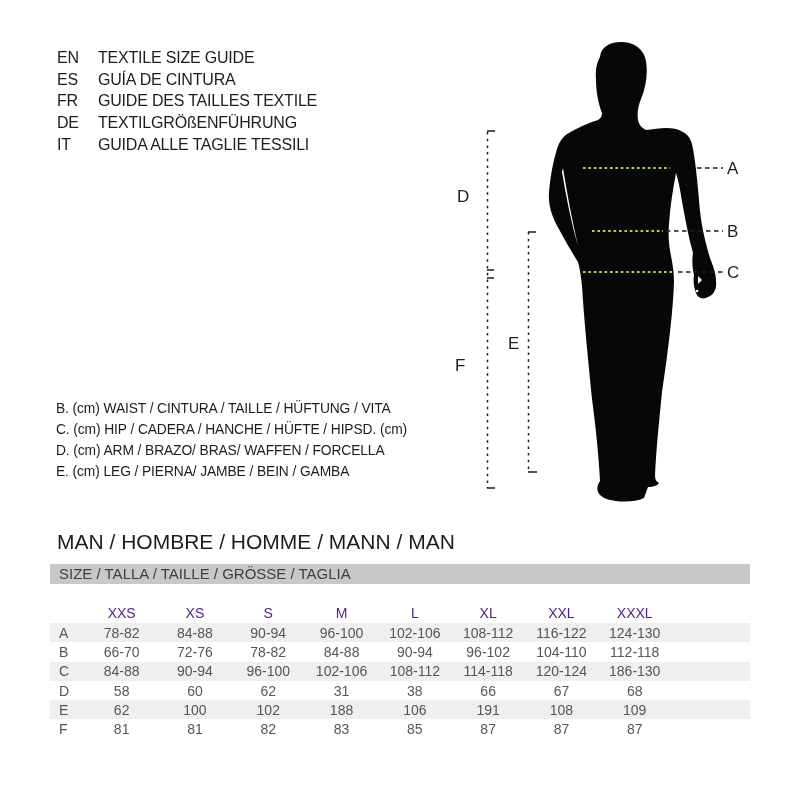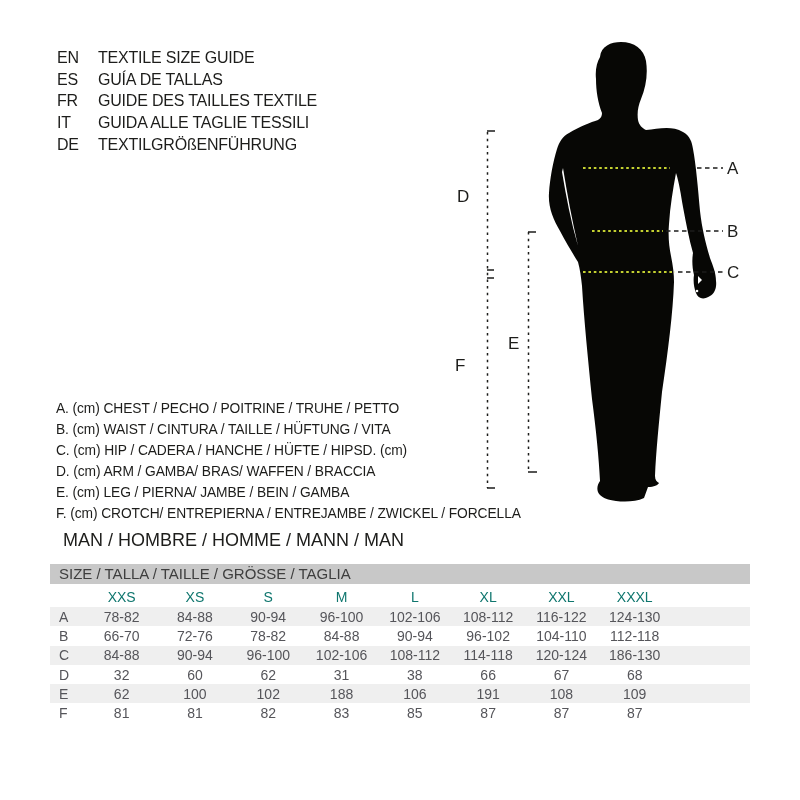--- a/index.html
+++ b/index.html
@@ -15,58 +15,58 @@
   
   .figure{position:absolute;left:440px;top:30px;width:360px;height:500px;}
   .figure svg{display:block;}
   .figure text{font-family:"Liberation Sans","DejaVu Sans",sans-serif;font-size:17px;fill:#1d1d1b;}
 
   
   .legend{position:absolute;left:56px;top:399px;font-size:13.8px;line-height:20.9px;
           font-weight:500;letter-spacing:-0.1px;}
 
   
-  .category{position:absolute;left:63px;top:530px;font-size:18px;font-weight:500;}
+  .category{position:absolute;left:57px;top:530px;font-size:21px;font-weight:500;}
 
   
   .size-table{position:absolute;left:50px;top:564px;width:700px;font-weight:500;}
   .st-header{height:20px;line-height:20px;background:#c8c8c8;color:#3e3e3e;font-size:15px;
-             padding-left:9px;margin-bottom:2px;}
+             padding-left:9px;margin-bottom:18px;}
   .st-cols,.st-row{display:grid;grid-template-columns:35px repeat(8,73.3px) 1fr;align-items:center;}
-  .st-cols{height:21px;font-size:14px;color:#0f766e;}
+  .st-cols{height:21px;font-size:14px;color:#4c1d95;}
   .st-row{height:19.3px;font-size:14px;color:#55555a;}
   .st-row.alt{background:#efefef;}
   .st-cell{text-align:center;}
   .st-rowlabel{text-align:left;padding-left:9px;}
 </style>
 </head>
 <body>
 
 <div class="canvas">
 
   <div class="lang-list" id="langList">
       <div class="lang-row">
         <span class="lang-code">EN</span>
         <span>TEXTILE SIZE GUIDE</span>
       </div>
       <div class="lang-row">
         <span class="lang-code">ES</span>
-        <span>GUÍA DE TALLAS</span>
+        <span>GUÍA DE CINTURA</span>
       </div>
       <div class="lang-row">
         <span class="lang-code">FR</span>
         <span>GUIDE DES TAILLES TEXTILE</span>
       </div>
       <div class="lang-row">
+        <span class="lang-code">DE</span>
+        <span>TEXTILGRÖßENFÜHRUNG</span>
+      </div>
+      <div class="lang-row">
         <span class="lang-code">IT</span>
         <span>GUIDA ALLE TAGLIE TESSILI</span>
-      </div>
-      <div class="lang-row">
-        <span class="lang-code">DE</span>
-        <span>TEXTILGRÖßENFÜHRUNG</span>
       </div>
     </div>
 
   <div class="figure">
     <svg viewBox="0 0 360 500" width="360" height="500">
 
       <path fill="#070705" d="
         M 160,27
         C 161,16 171,12 181,12
         C 194,12 204,19 206,31
@@ -128,26 +128,24 @@
       <text x="287" y="144">A</text>
       <text x="287" y="207">B</text>
       <text x="287" y="248">C</text>
       <text x="17" y="172">D</text>
       <text x="68" y="319">E</text>
       <text x="15" y="341">F</text>
     </svg>
   </div>
 
   <div class="legend" id="legendList">
-      <div>A. (cm) CHEST / PECHO / POITRINE / TRUHE / PETTO</div>
       <div>B. (cm) WAIST / CINTURA / TAILLE / HÜFTUNG / VITA</div>
       <div>C. (cm) HIP / CADERA / HANCHE / HÜFTE / HIPSD. (cm)</div>
-      <div>D. (cm) ARM / GAMBA/ BRAS/ WAFFEN / BRACCIA</div>
+      <div>D. (cm) ARM / BRAZO/ BRAS/ WAFFEN / FORCELLA</div>
       <div>E. (cm) LEG / PIERNA/ JAMBE / BEIN / GAMBA</div>
-      <div>F. (cm) CROTCH/ ENTREPIERNA / ENTREJAMBE / ZWICKEL / FORCELLA</div>
     </div>
 
   <div class="category">MAN / HOMBRE / HOMME / MANN / MAN</div>
 
   <div class="size-table">
     <div class="st-header">SIZE / TALLA / TAILLE / GRÖSSE / TAGLIA</div>
     <div class="st-cols" id="colsRow">
         <div class="st-cell st-rowlabel"></div>
         <div class="st-cell">XXS</div>
         <div class="st-cell">XS</div>
@@ -187,21 +185,21 @@
           <div class="st-cell">90-94</div>
           <div class="st-cell">96-100</div>
           <div class="st-cell">102-106</div>
           <div class="st-cell">108-112</div>
           <div class="st-cell">114-118</div>
           <div class="st-cell">120-124</div>
           <div class="st-cell">186-130</div>
         </div>
         <div class="st-row">
           <div class="st-cell st-rowlabel">D</div>
-          <div class="st-cell">32</div>
+          <div class="st-cell">58</div>
           <div class="st-cell">60</div>
           <div class="st-cell">62</div>
           <div class="st-cell">31</div>
           <div class="st-cell">38</div>
           <div class="st-cell">66</div>
           <div class="st-cell">67</div>
           <div class="st-cell">68</div>
         </div>
         <div class="st-row alt">
           <div class="st-cell st-rowlabel">E</div>

